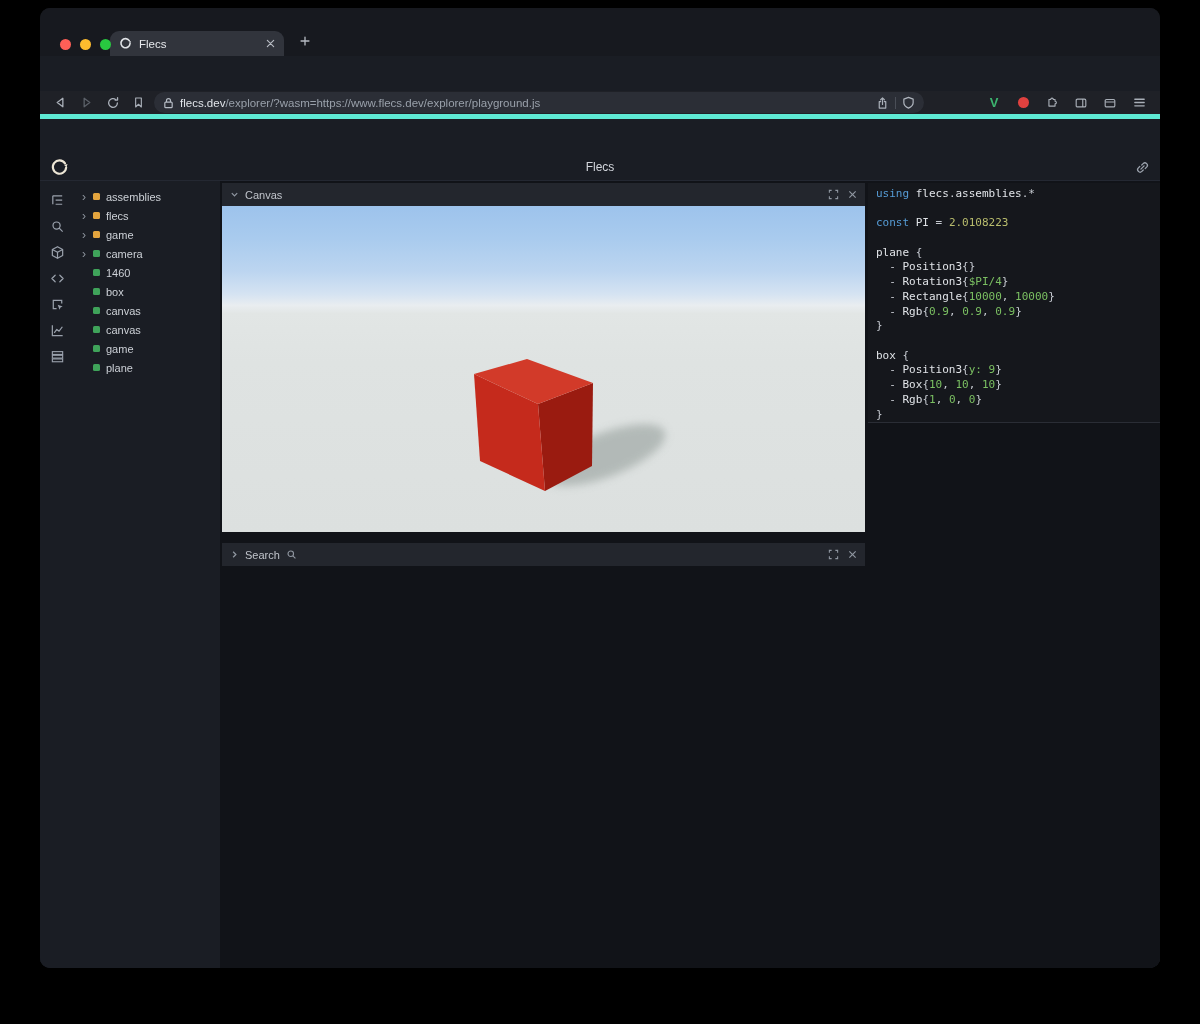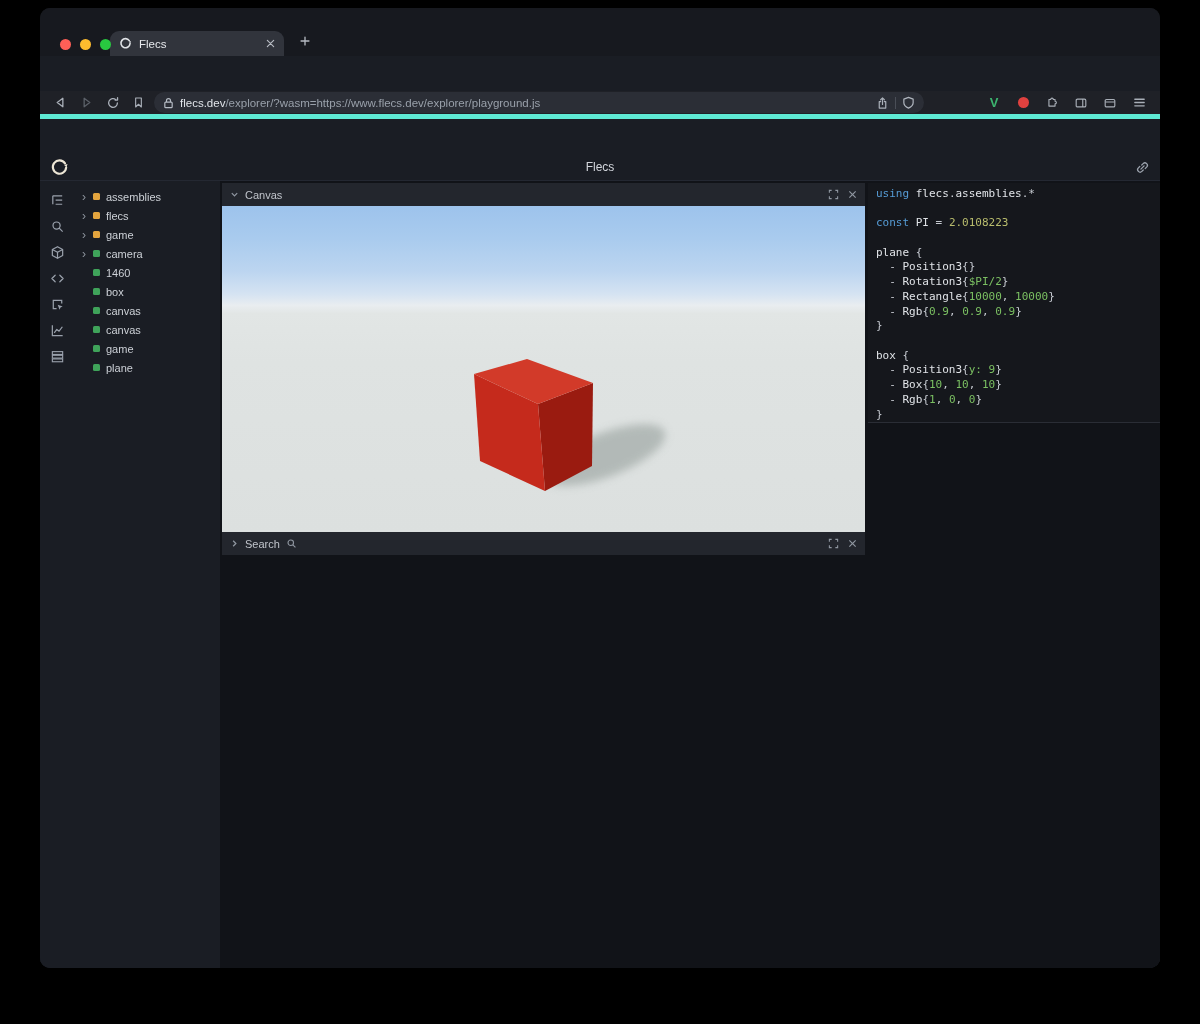--- a/index.html
+++ b/index.html
@@ -60,21 +60,21 @@
   .panel-header { height:23px; background:#23262d; display:flex; align-items:center; padding:0 8px; gap:6px;
     font-size:11px; color:#c0c4cb; flex:none; }
   .panel-title { white-space:nowrap; }
   .ph-icon { color:#8f96a0; }
   .ph-actions { margin-left:auto; display:flex; align-items:center; gap:9px; }
 
   .canvas-content { height:326px; position:relative; flex:none;
     background:linear-gradient(180deg,#9dc3ec 0%,#a9cbee 10%,#bcd5f0 20%,#d5e3f2 27%,#e9edf0 30.5%,#e2e6e5 33%,#dfe3e2 48%,#dce0df 100%); }
   .canvas-content svg { position:absolute; inset:0; }
 
-  .search-panel { }
+  .search-panel { margin-top:11px; }
 
   .editor-code { height:240px; background:#15171c; border-bottom:1px solid #2a2d35;
     font-family:"DejaVu Sans Mono", monospace; font-size:11px; line-height:14.7px;
     padding:4px 0 0 8px; overflow:hidden; }
   .code-line { white-space:pre; min-height:14.7px; }
   .tk-kw { color:#569cd6; }
   .tk-id { color:#e1e4e8; }
   .tk-pu { color:#c6cad1; }
   .tk-num { color:#b9bd6d; }
   .tk-val { color:#7bc062; }
@@ -373,21 +373,21 @@
 
         <div class="col-right">
           <section class="panel">
             <div class="editor-code">
                 <div class="code-line"><span class="tk-kw">using </span><span class="tk-id">flecs</span><span class="tk-pu">.</span><span class="tk-id">assemblies</span><span class="tk-pu">.*</span></div>
                 <div class="code-line"></div>
                 <div class="code-line"><span class="tk-kw">const </span><span class="tk-id">PI</span><span class="tk-pu"> = </span><span class="tk-num">2.0108223</span></div>
                 <div class="code-line"></div>
                 <div class="code-line"><span class="tk-id">plane </span><span class="tk-pu">{</span></div>
                 <div class="code-line"><span class="tk-pu">  - </span><span class="tk-id">Position3</span><span class="tk-pu">{}</span></div>
-                <div class="code-line"><span class="tk-pu">  - </span><span class="tk-id">Rotation3</span><span class="tk-pu">{</span><span class="tk-val">$PI/2</span><span class="tk-pu">}</span></div>
+                <div class="code-line"><span class="tk-pu">  - </span><span class="tk-id">Rotation3</span><span class="tk-pu">{</span><span class="tk-val">$PI/4</span><span class="tk-pu">}</span></div>
                 <div class="code-line"><span class="tk-pu">  - </span><span class="tk-id">Rectangle</span><span class="tk-pu">{</span><span class="tk-val">10000</span><span class="tk-pu">, </span><span class="tk-val">10000</span><span class="tk-pu">}</span></div>
                 <div class="code-line"><span class="tk-pu">  - </span><span class="tk-id">Rgb</span><span class="tk-pu">{</span><span class="tk-val">0.9</span><span class="tk-pu">, </span><span class="tk-val">0.9</span><span class="tk-pu">, </span><span class="tk-val">0.9</span><span class="tk-pu">}</span></div>
                 <div class="code-line"><span class="tk-pu">}</span></div>
                 <div class="code-line"></div>
                 <div class="code-line"><span class="tk-id">box </span><span class="tk-pu">{</span></div>
                 <div class="code-line"><span class="tk-pu">  - </span><span class="tk-id">Position3</span><span class="tk-pu">{</span><span class="tk-val">y: 9</span><span class="tk-pu">}</span></div>
                 <div class="code-line"><span class="tk-pu">  - </span><span class="tk-id">Box</span><span class="tk-pu">{</span><span class="tk-val">10</span><span class="tk-pu">, </span><span class="tk-val">10</span><span class="tk-pu">, </span><span class="tk-val">10</span><span class="tk-pu">}</span></div>
                 <div class="code-line"><span class="tk-pu">  - </span><span class="tk-id">Rgb</span><span class="tk-pu">{</span><span class="tk-val">1</span><span class="tk-pu">, </span><span class="tk-val">0</span><span class="tk-pu">, </span><span class="tk-val">0</span><span class="tk-pu">}</span></div>
                 <div class="code-line"><span class="tk-pu">}</span></div>
               </div>

